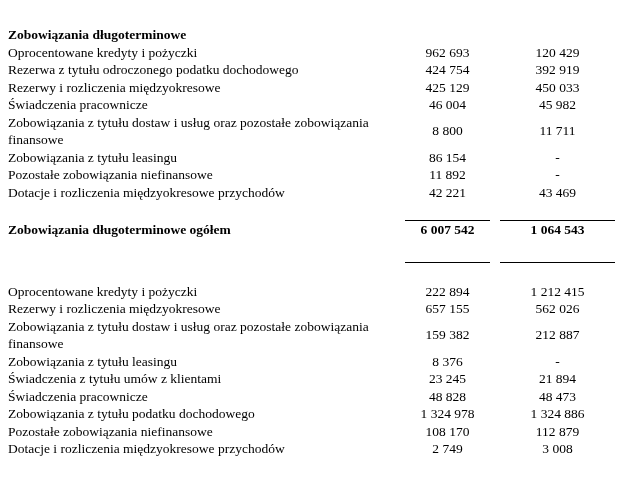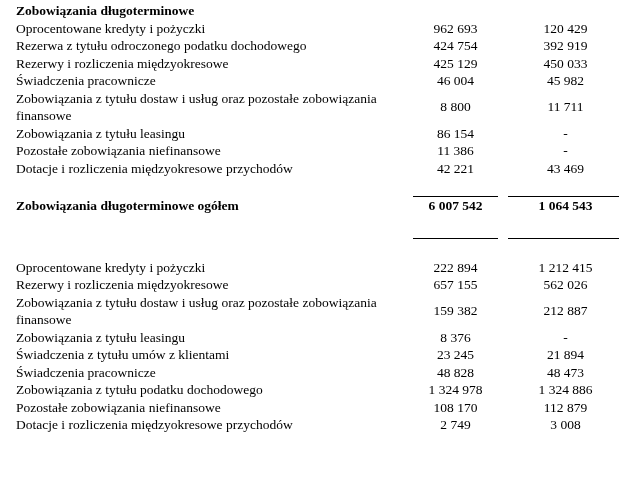--- a/index.html
+++ b/index.html
@@ -9,21 +9,22 @@
     color: #000000;
   }
   body {
     width: 619px;
     height: 499px;
     overflow: hidden;
     font-family: "Liberation Serif", "DejaVu Serif", serif;
     font-size: 13.5px;
   }
   .doc {
-    padding: 2px 0 0 16px;
+    padding: 2px 0 0 8px;
+    margin-top: 24px;
   }
   table.fin {
     border-collapse: collapse;
     table-layout: fixed;
     width: 607px;
   }
   td {
     padding: 0;
     line-height: 17.5px;
     vertical-align: top;
@@ -85,21 +86,21 @@
     <td class="num">11 711</td>
   </tr>
         <tr>
     <td class="label">Zobowiązania z tytułu leasingu</td>
     <td class="num">86 154</td>
     <td class="gap"></td>
     <td class="num">-</td>
   </tr>
         <tr>
     <td class="label">Pozostałe zobowiązania niefinansowe</td>
-    <td class="num">11 386</td>
+    <td class="num">11 892</td>
     <td class="gap"></td>
     <td class="num">-</td>
   </tr>
         <tr>
     <td class="label">Dotacje i rozliczenia międzyokresowe przychodów</td>
     <td class="num">42 221</td>
     <td class="gap"></td>
     <td class="num">43 469</td>
   </tr>
         <tr class="spacer sp-a">

